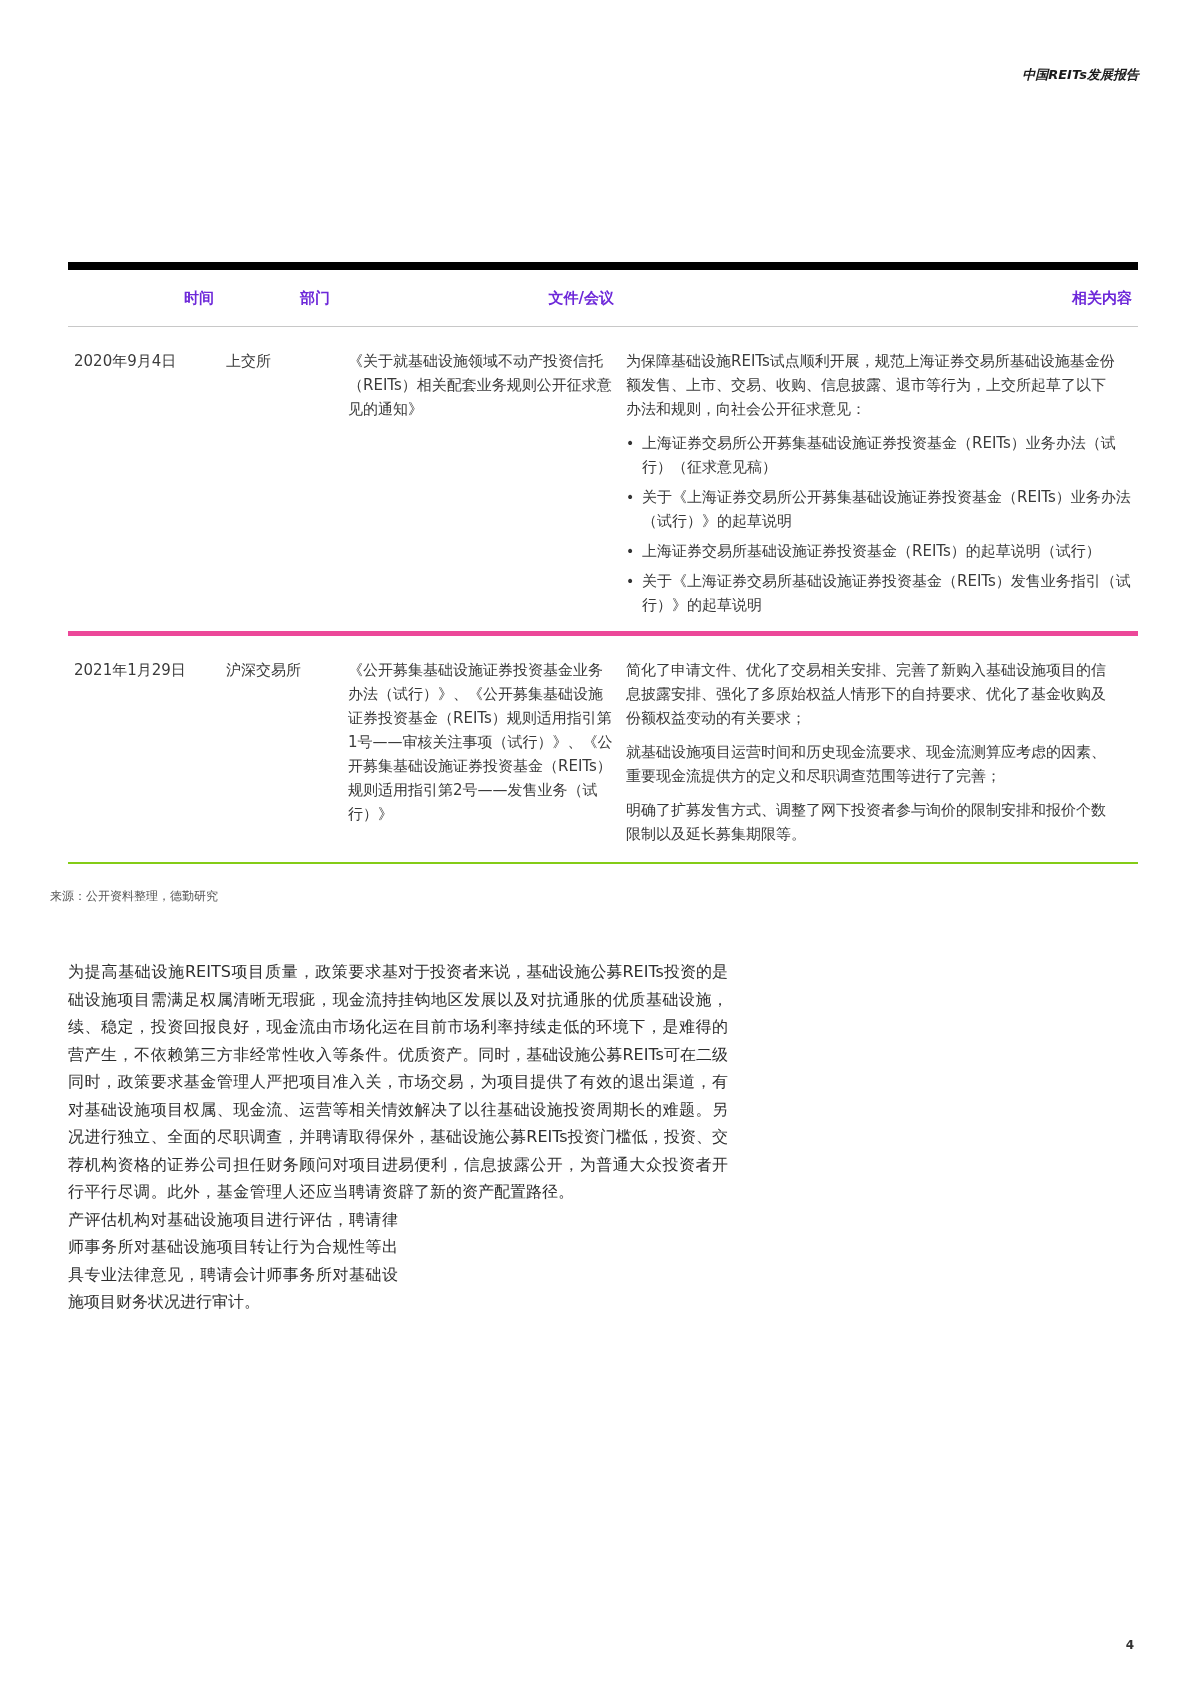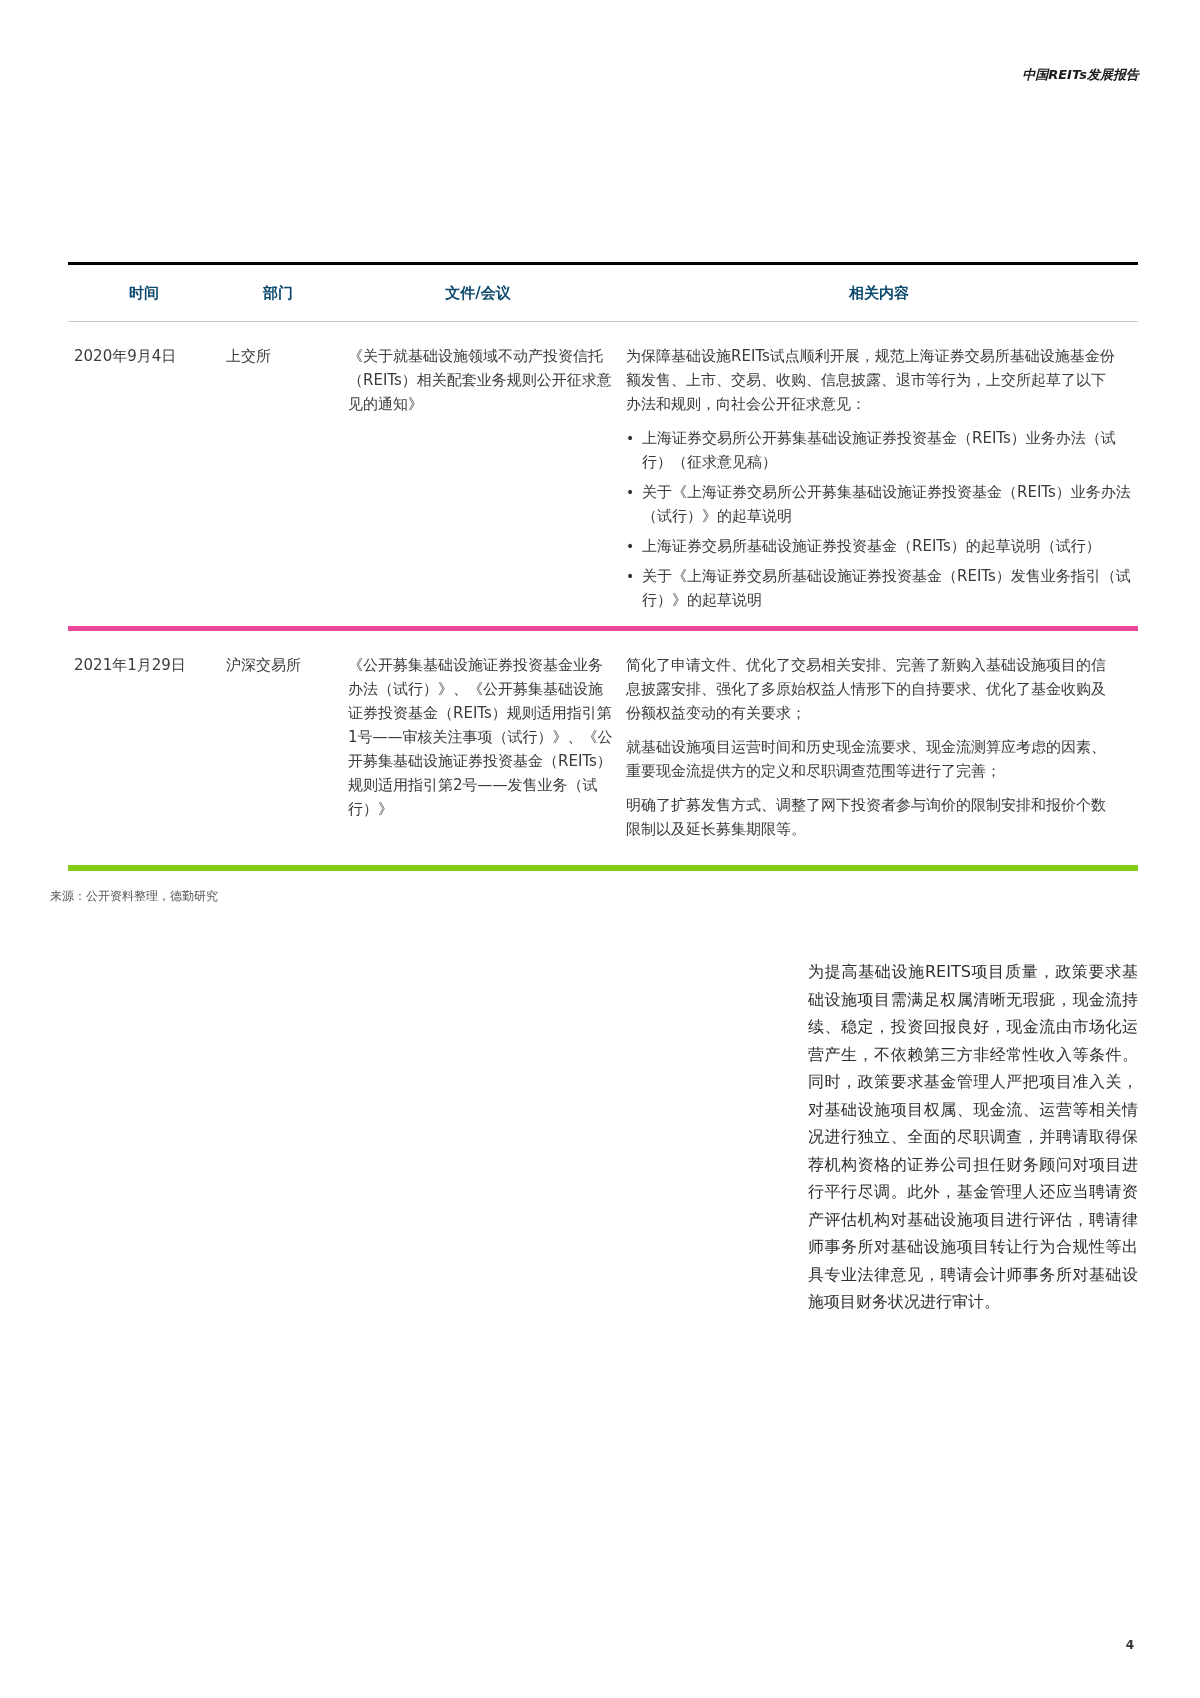--- a/index.html
+++ b/index.html
@@ -10,51 +10,51 @@
     }
     .running-header {
       position: absolute; top: 66px; right: 61px;
       font-size: 13px; font-weight: bold; color: #1a1a1a; letter-spacing: 0; font-style: italic;
     }
     .policy-table {
       position: absolute; left: 68px; top: 262px; width: 1070px;
       border-collapse: collapse; table-layout: fixed;
     }
     .policy-table thead th {
-      border-top: 3px solid #000000;
-      color: #0c4a6e; font-weight: bold; font-size: 15px;
-      text-align: center; padding: 14px 6px 14px 6px; height: 28px;
+      border-top: 8px solid #000000;
+      color: #6d28d9; font-weight: bold; font-size: 15px;
+      text-align: right; padding: 14px 6px 14px 6px; height: 28px;
       border-bottom: 1px solid #c8c8c8;
     }
     .policy-table td {
       vertical-align: top; font-size: 15px; line-height: 24px;
       padding: 22px 6px 14px 6px; color: #3a3a3a;
     }
     .policy-table tbody tr.row-divider td { border-bottom: 5px solid #ec4899; }
-    .policy-table tbody tr.row-last td { border-bottom: 6px solid #84cc16; padding-bottom: 24px; }
+    .policy-table tbody tr.row-last td { border-bottom: 2px solid #84cc16; padding-bottom: 16px; }
     .col-date { width: 140px; }
     .col-dept { width: 104px; }
     .col-doc { width: 272px; }
     .col-content { width: auto; }
     .doc-text { padding-left: 6px; }
     .content-para { margin: 0 12px 10px 0; }
     .content-para:last-child { margin-bottom: 0; }
     .bullet-list { list-style: none; margin: 10px 0 0 0; padding: 0; }
     .bullet-list li { position: relative; padding-left: 16px; margin-bottom: 6px; }
     .bullet-list li:last-child { margin-bottom: 0; }
     .bullet-list li .bullet-dot {
       position: absolute; left: 0; top: 0; font-size: 14px; color: #333;
     }
     .source-note {
       position: absolute; left: 50px; top: 888px;
       font-size: 12px; color: #555555;
     }
     .body-columns {
       position: absolute; left: 68px; top: 958px; width: 1070px;
-      display: flex; justify-content: flex-end;
+      display: flex; justify-content: flex-start;
     }
     .body-col {
       width: 330px; font-size: 16px; line-height: 27.5px; color: #2e2e2e;
       text-align: justify; margin: 0;
     }
     .page-number {
       position: absolute; right: 66px; top: 1638px;
       font-size: 12px; font-weight: bold; color: #333;
     }
   </style>
@@ -113,15 +113,16 @@
         <p class="content-para">明确了扩募发售方式、调整了网下投资者参与询价的限制安排和报价个数限制以及延长募集期限等。</p>
       </td>
     </tr>
   </tbody>
 </table>
 
 <div class="source-note">来源：公开资料整理，德勤研究</div>
 
 <div class="body-columns">
   <p class="body-col">为提高基础设施REITS项目质量，政策要求基础设施项目需满足权属清晰无瑕疵，现金流持续、稳定，投资回报良好，现金流由市场化运营产生，不依赖第三方非经常性收入等条件。同时，政策要求基金管理人严把项目准入关，对基础设施项目权属、现金流、运营等相关情况进行独立、全面的尽职调查，并聘请取得保荐机构资格的证券公司担任财务顾问对项目进行平行尽调。此外，基金管理人还应当聘请资产评估机构对基础设施项目进行评估，聘请律师事务所对基础设施项目转让行为合规性等出具专业法律意见，聘请会计师事务所对基础设施项目财务状况进行审计。</p>
+  <p class="body-col">对于投资者来说，基础设施公募REITs投资的是挂钩地区发展以及对抗通胀的优质基础设施，在目前市场利率持续走低的环境下，是难得的优质资产。同时，基础设施公募REITs可在二级市场交易，为项目提供了有效的退出渠道，有效解决了以往基础设施投资周期长的难题。另外，基础设施公募REITs投资门槛低，投资、交易便利，信息披露公开，为普通大众投资者开辟了新的资产配置路径。</p>
 </div>
 
 <div class="page-number">4</div>
 
 </body></html>

